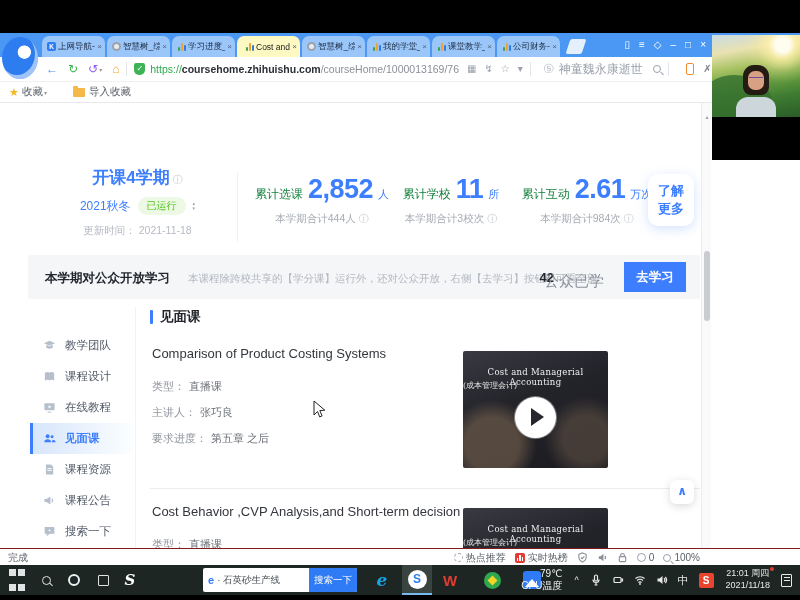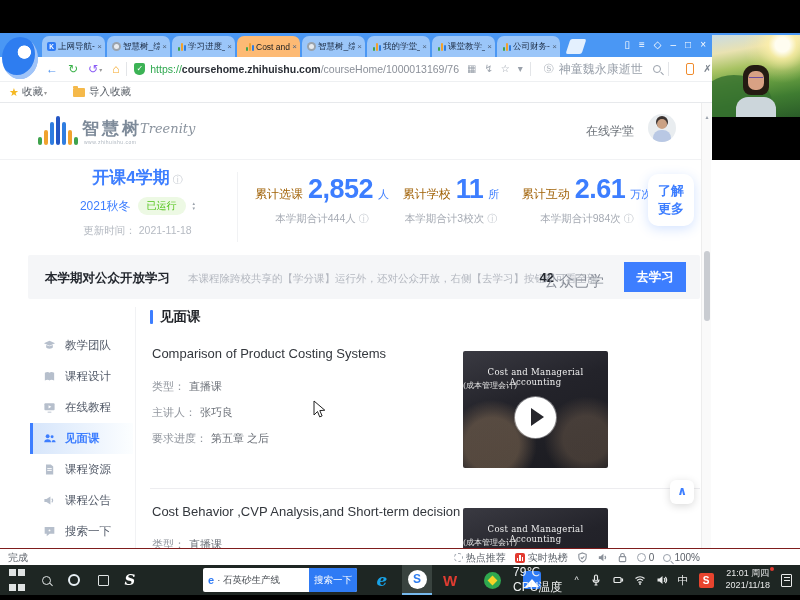--- a/index.html
+++ b/index.html
@@ -5,21 +5,21 @@
   * { margin:0; padding:0; box-sizing:border-box; }
   html,body { width:800px; height:600px; overflow:hidden; }
   body { font-family:"Liberation Sans","DejaVu Sans",sans-serif; background:#000; }
   .screen { position:relative; width:800px; height:600px; background:#000; overflow:hidden; }
 
   
   .titlebar { position:absolute; left:0; top:33px; width:800px; height:24px; background:#4a97f4; }
   .tabs { position:absolute; left:42px; bottom:0; display:flex; height:21px; }
   .tab { width:63px; height:21px; background:rgba(255,255,255,.45); border-radius:7px 7px 0 0; margin-right:2px;
          display:flex; align-items:center; padding:0 3px 0 5px; overflow:hidden; cursor:default; }
-  .tab.active { background:#fdba74;padding-left:8px; }
+  .tab.active { background:#fef9c3;padding-left:8px; }
   .tab-title { flex:1; font-size:8.5px; color:#1c2c44; white-space:nowrap; overflow:hidden; margin:0 2px; }
   .tab.active .tab-title { color:#222; }
   .tab-close { font-size:8px; color:#51647f; flex:0 0 auto; }
   .fav { width:9px; height:9px; flex:0 0 auto; display:flex; align-items:flex-end; justify-content:center; }
   .fav-k { background:#2f7bf5; border-radius:2px; color:#fff; font-size:6.5px; font-weight:bold; line-height:9px; text-align:center; display:block; }
   .fav-s { background:#9aa3ad; border-radius:50%; position:relative; }
   .fav-s::after { content:""; position:absolute; left:2px; top:2px; width:5px; height:5px; border-radius:50%; background:#e8ebef; }
   .fav-tree { gap:1px; }
   .fav-tree i { display:block; width:2px; border-radius:1px; }
   .fav-tree i:nth-child(1){ height:4px; background:#3fa34d; }
@@ -89,21 +89,21 @@
   .term-title { font-size:17px; font-weight:bold; color:#3d7eff; }
   .info-i { font-size:10px; color:#c3c8cf; font-weight:normal; margin-left:3px; }
   .term-row { margin-top:8px; display:flex; align-items:center; justify-content:center; gap:7px; }
   .term-name { font-size:12px; color:#3d7eff; }
   .pill-run { font-size:10px; color:#52c41a; background:#edf9e4; border-radius:9px; padding:2px 9px; }
   .carets { display:flex; flex-direction:column; font-size:5px; color:#9aa1ab; line-height:1.1; }
   .term-upd { margin-top:9px; font-size:10.5px; color:#b5bac2; }
   .stats-div { position:absolute; left:237px; top:12px; width:1px; height:70px; background:#f1f2f4; }
   .stat { position:absolute; top:14px; text-align:center; }
   .stat-row { display:flex; align-items:baseline; justify-content:center; gap:5px; }
-  .stat-label { font-size:12px; color:#a16207; }
+  .stat-label { font-size:12px; color:#15803d; }
   .stat-value { font-size:27px; font-weight:bold; color:#3d7eff; letter-spacing:-.5px; }
   .stat-unit { font-size:11px; color:#3d7eff; }
   .stat-sub { margin-top:7px; font-size:10.5px; color:#a6abb4; }
   .s1 { left:252px; width:140px; } .s2 { left:386px; width:130px; } .s3 { left:512px; width:150px; }
   .learn-more { position:absolute; left:648px; top:14px; width:46px; height:52px; background:#fff; border-radius:10px;
                 box-shadow:0 3px 12px rgba(61,126,255,.22); color:#3d7eff; font-size:13px; font-weight:bold;
                 display:flex; align-items:center; justify-content:center; text-align:center; line-height:1.35; padding:0 8px; }
 
   
   .banner { position:absolute; left:28px; top:152px; width:672px; height:44px; background:#f5f6f8; border-radius:2px; }
@@ -174,21 +174,21 @@
   .tbs-btn { width:48px; height:24px; background:#2f7bf5; color:#fff; font-size:9.5px; text-align:center; line-height:24px; flex:0 0 auto; cursor:pointer; }
   .tb-edge { left:371px; width:22px; font-size:17px; font-weight:bold; font-style:italic; color:#18a3e8; font-family:"DejaVu Serif",serif; }
   .tb-sgapp { left:402px; width:30px; background:#39433f; border-bottom:2px solid #76b9ed; }
   .sg-circle { width:19px; height:19px; background:#fff; border-radius:50%; color:#2e7df0; font-weight:bold; font-size:12px; text-align:center; line-height:19px; }
   .tb-wps { left:438px; width:24px; color:#e03c31; font-size:15px; font-weight:bold; }
   .tb-green { left:480px; width:24px; } .tb-green i { width:17px; height:17px; background:#2fa84f; border-radius:50%; position:relative; }
   .tb-green i::after { content:""; position:absolute; left:5px; top:5px; width:7px; height:7px; background:#f5d327; transform:rotate(45deg); }
   .tb-blue { left:520px; width:24px; } .tb-blue i { width:18px; height:18px; background:#2f7bf5; border-radius:3px; position:relative; overflow:hidden; }
   .tb-blue i::after { content:""; position:absolute; left:2px; top:8px; border-left:7px solid transparent; border-right:7px solid transparent; border-bottom:8px solid #fff; }
   .tray { position:absolute; right:0; top:0; height:30px; display:flex; align-items:center; }
-  .cpu-widget { font-size:12px; line-height:1.25; text-align:left; color:#f0f2f2; margin-right:6px; }
+  .cpu-widget { font-size:10px; line-height:1.25; text-align:right; color:#f0f2f2; margin-right:6px; }
   .tray-caret { font-size:9px; margin:0 6px; color:#e8eaea; }
   .tray-ic { margin:0 5px; display:flex; align-items:center; }
   .tray-ic svg { width:12px; height:12px; stroke:#e8eaea; fill:none; stroke-width:1.2; }
   .tray-ime { font-size:11px; margin:0 5px; }
   .tray-s { width:15px; height:15px; background:#e8442e; border-radius:2px; color:#fff; font-size:10px; font-weight:bold; text-align:center; line-height:15px; margin:0 5px; }
   .tray-time { font-size:9px; line-height:1.3; text-align:center; margin:0 7px; position:relative; }
   .tray-time::after { content:""; position:absolute; right:-4px; top:-1px; width:4px; height:4px; background:#e23a30; border-radius:50%; }
   .tray-notif { margin:0 8px 0 4px; } .tray-notif i { display:block; width:11px; height:13px; border:1.2px solid #e8eaea; border-radius:1px; position:relative; }
   .tray-notif i::after { content:""; position:absolute; left:1.5px; top:2.5px; width:6px; height:1.2px; background:#e8eaea; box-shadow:0 3px 0 #e8eaea; }
 
@@ -323,36 +323,20 @@
   <div class="bookmarksbar">
     <span class="bm-star">★</span>
     <span>收藏</span>
     <span class="tiny-caret">▾</span>
     <span class="bm-folder"></span>
     <span>导入收藏</span>
   </div>
 
   <div class="viewport">
 
-    <div class="page-header">
-      <div class="logo-bars">
-        <i style="height:8px;background:#3fa34d"></i>
-          <i style="height:15px;background:#f0a22e"></i>
-        <i style="height:23px;background:#2f7de0"></i>
-          <i style="height:29px;background:#2456c4"></i>
-        <i style="height:23px;background:#2f7de0"></i>
-          <i style="height:15px;background:#f0a22e"></i>
-        <i style="height:8px;background:#3fa34d"></i>
-      </div>
-      <div class="brand-name">智慧树</div>
-      <div class="brand-site">www.zhihuishu.com</div>
-      <div class="brand-slogan">Treenity</div>
-      <div class="hdr-right">在线学堂</div>
-      <div class="avatar"></div>
-    </div>
 
     <div class="stats">
       <div class="term-block">
         <div class="term-title"><span>开课4学期</span><span class="info-i">ⓘ</span></div>
         <div class="term-row">
           <span class="term-name">2021秋冬</span>
           <span class="pill-run">已运行</span>
           <span class="carets">
               <span>▴</span>
               <span>▾</span>

